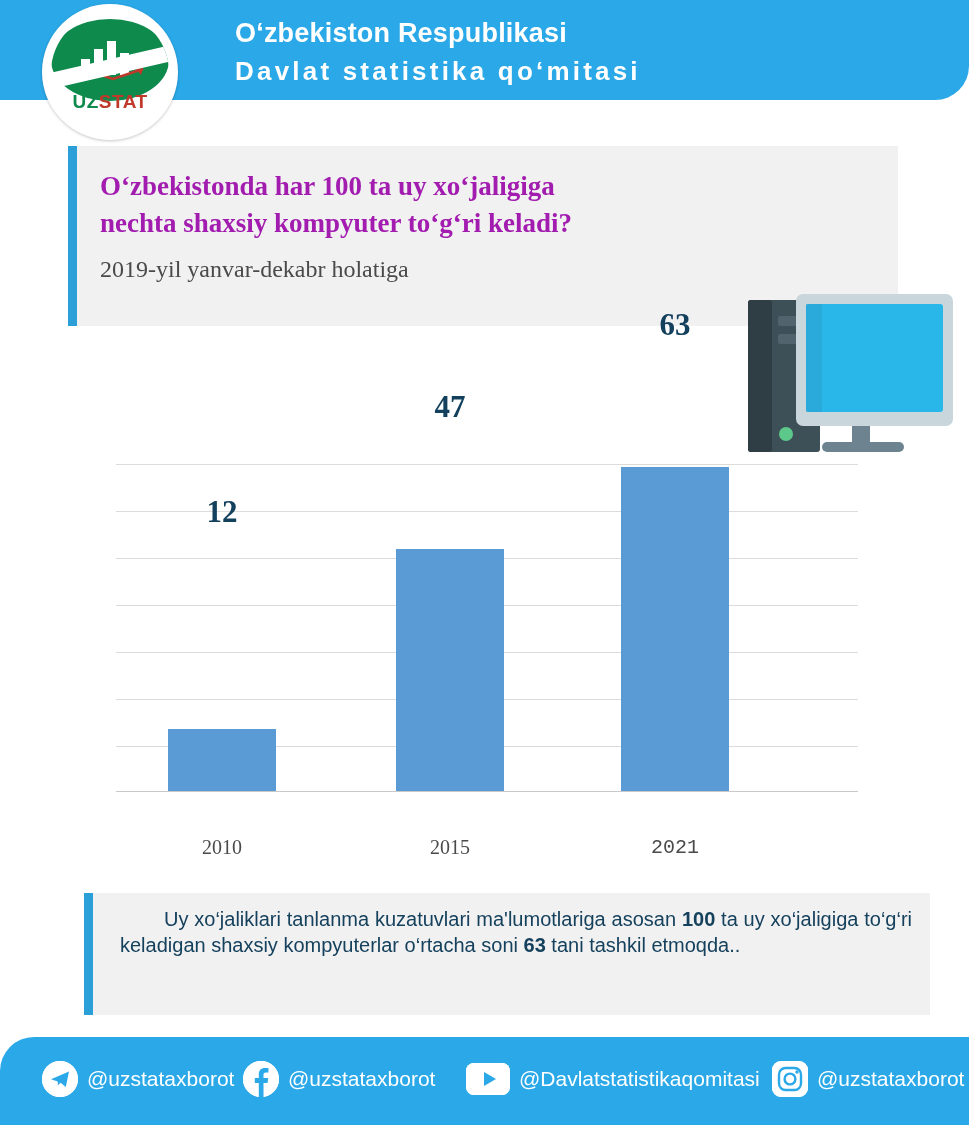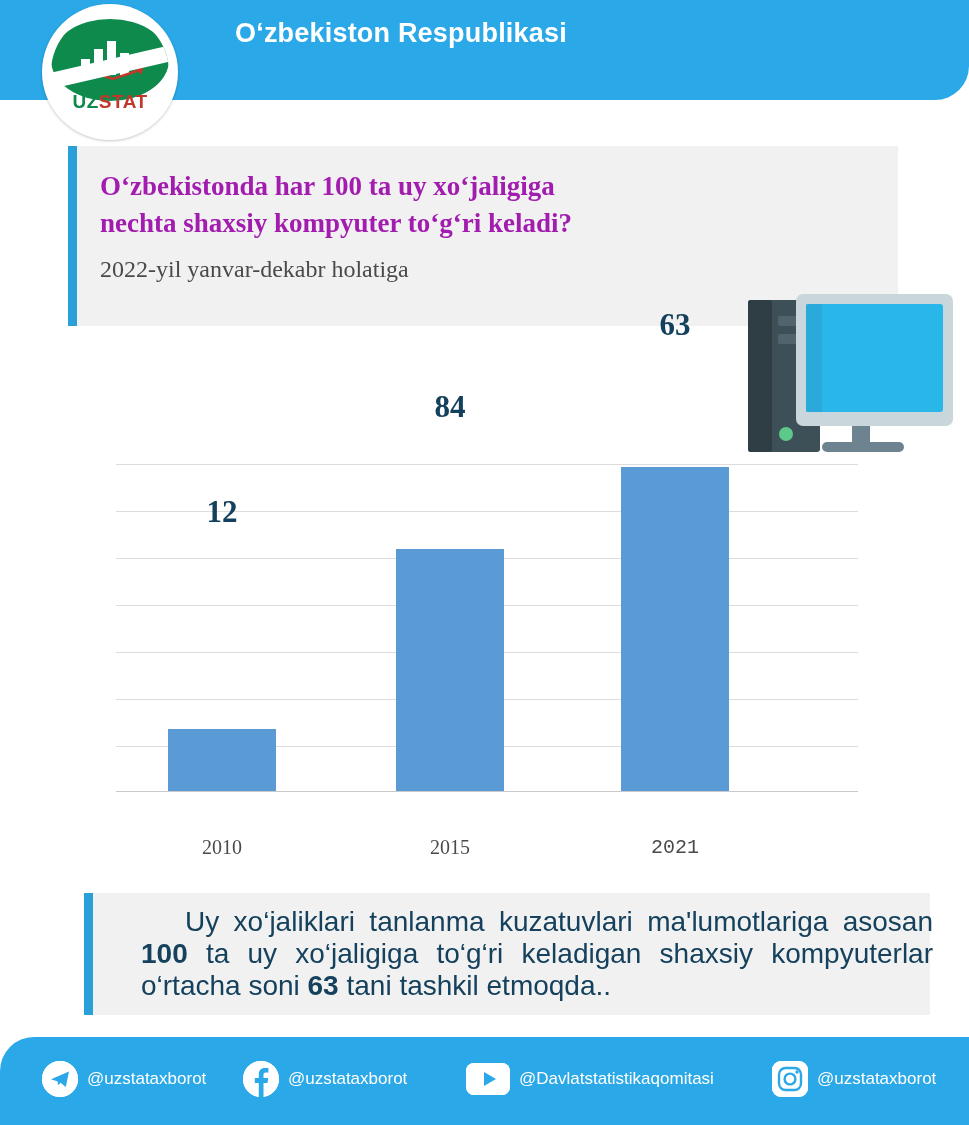--- a/index.html
+++ b/index.html
@@ -197,26 +197,25 @@
   .note-card .bar {
     position: absolute;
     left: 0; top: 0;
     width: 9px; height: 122px;
     background: #2a9fd8;
   }
   .note-text {
     position: absolute;
     left: 36px; top: 13px;
     width: 792px;
-    font-size: 28px;
-    line-height: 32px;
+    font-size: 20px;
+    line-height: 26px;
     color: #15415d;
     text-align: justify;
     text-justify: inter-word;
-    margin-left: 21px;
   }
   .note-text b { font-weight: bold; }
 
   
   .footer {
     position: absolute;
     left: 0; top: 1037px;
     width: 969px; height: 88px;
     background: #2aa8e8;
     border-top-left-radius: 34px;
@@ -225,41 +224,42 @@
   .social {
     position: absolute;
     top: 22px;
     height: 40px;
     display: flex;
     align-items: center;
     gap: 9px;
   }
   .social .label {
     color: #ffffff;
-    font-size: 17px;
+    font-size: 21px;
     white-space: nowrap;
   }
   .ic {
     width: 36px; height: 36px;
     border-radius: 50%;
     background: #ffffff;
     position: relative;
     flex: 0 0 auto;
   }
   .ic.sq { border-radius: 9px; }
   .ic.yt { border-radius: 8px; width: 44px; height: 32px; }
 </style>
 </head>
 <body>
 
 <div class="page">
 
   <div class="header">
     <div class="header-title">
       <div>O‘zbekiston Respublikasi</div>
+      <div class="line2">Davlat statistika qo‘mitasi</div>
     </div>
   </div>
 
   <div class="logo">
     <div class="logo-inner">
       <div class="logo-green"></div>
       <div class="logo-bars">
         <i></i>
           <i></i>
           <i></i>
@@ -275,21 +275,21 @@
       </div>
     </div>
   </div>
 
   <div class="title-card">
     <div class="bar"></div>
     <div class="title-main">
       <div>O‘zbekistonda har 100 ta uy xo‘jaligiga</div>
       <div>nechta shaxsiy kompyuter to‘g‘ri keladi?</div>
     </div>
-    <div class="title-sub">2022-yil yanvar-dekabr holatiga</div>
+    <div class="title-sub">2019-yil yanvar-dekabr holatiga</div>
   </div>
 
   <svg class="computer" viewBox="0 0 205 165">
     <rect x="0" y="6" width="72" height="152" rx="3" fill="#3d4f57"></rect>
     <rect x="0" y="6" width="24" height="152" rx="3" fill="#2f3d44"></rect>
     <rect x="30" y="22" width="34" height="10" rx="2" fill="#51646d"></rect>
     <rect x="30" y="40" width="34" height="10" rx="2" fill="#51646d"></rect>
     <circle cx="38" cy="140" r="7" fill="#5cc98a"></circle>
     <rect x="104" y="130" width="18" height="22" fill="#6d8490"></rect>
     <rect x="74" y="148" width="82" height="10" rx="5" fill="#6d8490"></rect>
@@ -307,21 +307,21 @@
       <div class="gridline" style="top:220px"></div>
       <div class="gridline" style="top:267px"></div>
       <div class="gridline" style="top:314px"></div>
       <div class="axis-line"></div>
 
       <div class="bar-col" style="left:52px;  height:62px;"></div>
       <div class="bar-col" style="left:280px; height:242px;"></div>
       <div class="bar-col" style="left:505px; height:324px;"></div>
 
       <div class="bar-value" style="left:26px;  top:62px;">12</div>
-      <div class="bar-value" style="left:254px; top:-43px;">84</div>
+      <div class="bar-value" style="left:254px; top:-43px;">47</div>
       <div class="bar-value" style="left:479px; top:-125px;">63</div>
 
       <div class="cat-label" style="left:26px;">2010</div>
       <div class="cat-label" style="left:254px;">2015</div>
       <div class="cat-label" style="left:479px;font-family:Liberation Mono, monospace;">2021</div>
     </div>
   </div>
 
   <div class="note-card">
     <div class="bar"></div>

